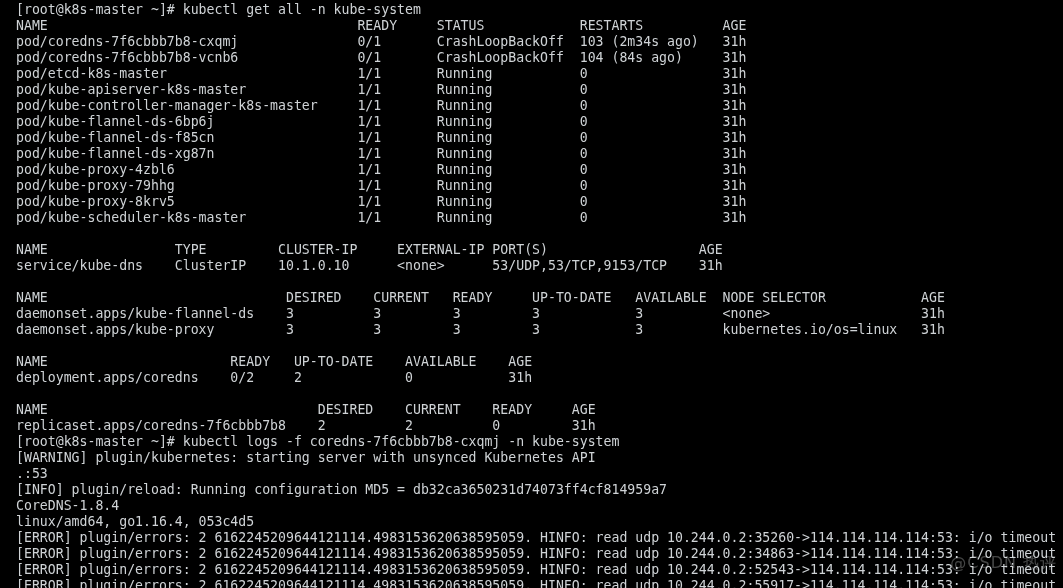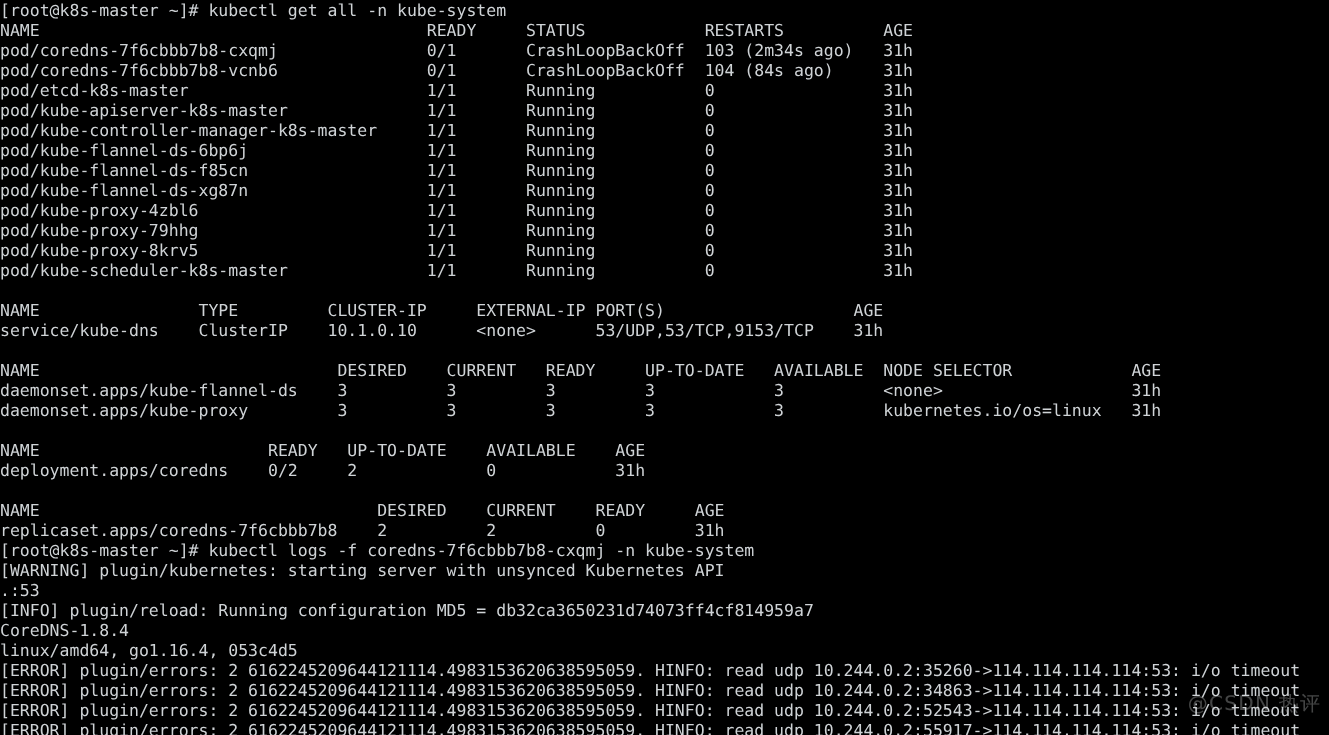--- a/index.html
+++ b/index.html
@@ -16,21 +16,21 @@
   }
   #terminal {
     position: relative;
     width: 1063px;
     height: 588px;
     background: #000000;
     color: #cfd3d6;
     font-family: "DejaVu Sans Mono", "Liberation Mono", monospace;
     font-size: 13.2px;
     line-height: 16px;
-    padding: 2px 0 0 0;
+    padding: 2px 0 0 16px;
     box-sizing: border-box;
     overflow: hidden;
     white-space: pre;
     letter-spacing: 0px;
   }
   .line {
     height: 16px;
     white-space: pre;
     font-family: "DejaVu Sans Mono", "Liberation Mono", monospace;
   }

